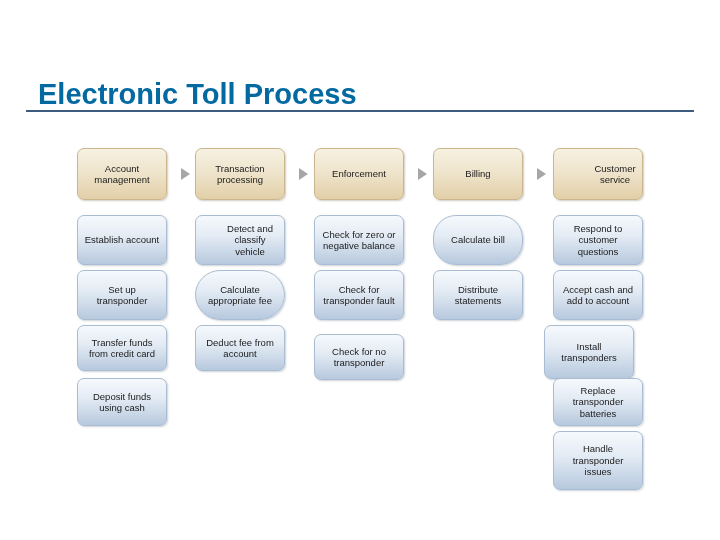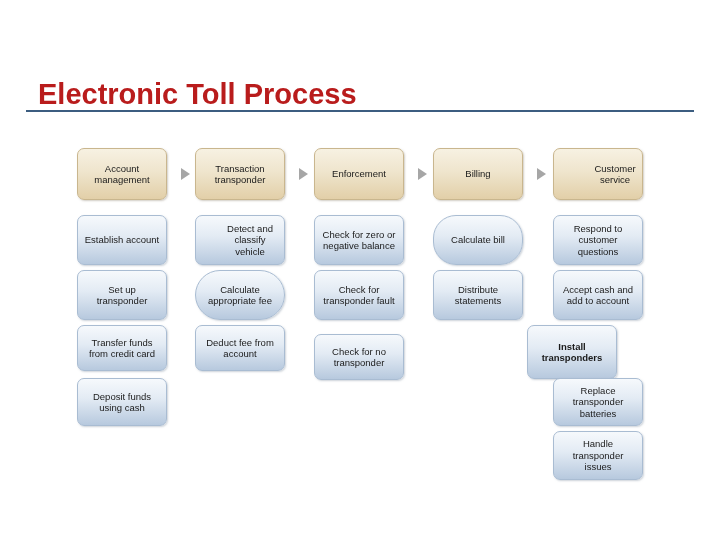--- a/index.html
+++ b/index.html
@@ -15,21 +15,21 @@
     position: relative;
   }
 
   
   #slide-title {
     position: absolute;
     left: 38px;
     top: 78px;
     font-size: 29px;
     font-weight: bold;
-    color: #b91c1c;
+    color: #0369a1;
     letter-spacing: 0px;
     white-space: nowrap;
   }
   #title-rule {
     position: absolute;
     left: 26px;
     top: 110px;
     width: 668px;
     height: 2px;
     background: #3c5d80;
@@ -95,39 +95,39 @@
 <div id="slide-title">Electronic Toll Process</div>
 <div id="title-rule"></div>
 
 <div id="diagram">
     <div class="box box-tan" style="left: 77px; top: 148px; height: 52px;">Account management</div>
     <div class="arrow" style="left: 181px; top: 168px;"></div>
     <div class="box box-blue" style="left: 77px; top: 215px; height: 50px;">Establish account</div>
     <div class="box box-blue" style="left: 77px; top: 270px; height: 50px;">Set up transponder</div>
     <div class="box box-blue" style="left: 77px; top: 325px; height: 46px;">Transfer funds from credit card</div>
     <div class="box box-blue" style="left: 77px; top: 378px; height: 48px;">Deposit funds using cash</div>
-    <div class="box box-tan" style="left: 195px; top: 148px; height: 52px;">Transaction transponder</div>
+    <div class="box box-tan" style="left: 195px; top: 148px; height: 52px;">Transaction processing</div>
     <div class="arrow" style="left: 299px; top: 168px;"></div>
     <div class="box box-blue" style="left: 195px; top: 215px; height: 50px; padding-left: 24px;">Detect and classify vehicle</div>
     <div class="box box-blue" style="left: 195px; top: 270px; height: 50px; border-radius: 25px;">Calculate appropriate fee</div>
     <div class="box box-blue" style="left: 195px; top: 325px; height: 46px;">Deduct fee from account</div>
     <div class="box box-tan" style="left: 314px; top: 148px; height: 52px;">Enforcement</div>
     <div class="arrow" style="left: 418px; top: 168px;"></div>
     <div class="box box-blue" style="left: 314px; top: 215px; height: 50px;">Check for zero or negative balance</div>
     <div class="box box-blue" style="left: 314px; top: 270px; height: 50px;">Check for transponder fault</div>
     <div class="box box-blue" style="left: 314px; top: 334px; height: 46px;">Check for no transponder</div>
     <div class="box box-tan" style="left: 433px; top: 148px; height: 52px;">Billing</div>
     <div class="arrow" style="left: 537px; top: 168px;"></div>
     <div class="box box-blue" style="left: 433px; top: 215px; height: 50px; border-radius: 23px;">Calculate bill</div>
     <div class="box box-blue" style="left: 433px; top: 270px; height: 50px;">Distribute statements</div>
     <div class="box box-tan" style="left: 553px; top: 148px; height: 52px; padding-left: 38px;">Customer service</div>
     <div class="box box-blue" style="left: 553px; top: 215px; height: 50px;">Respond to customer questions</div>
     <div class="box box-blue" style="left: 553px; top: 270px; height: 50px;">Accept cash and add to account</div>
-    <div class="box box-blue" style="left: 527px; top: 325px; height: 54px; font-weight: bold;">Install transponders</div>
+    <div class="box box-blue" style="left: 544px; top: 325px; height: 54px;">Install transponders</div>
     <div class="box box-blue" style="left: 553px; top: 378px; height: 48px;">Replace transponder batteries</div>
-    <div class="box box-blue" style="left: 553px; top: 431px; height: 49px;">Handle transponder issues</div>
+    <div class="box box-blue" style="left: 553px; top: 431px; height: 59px;">Handle transponder issues</div>
   </div>
 
 <div id="footer">
   
   
   
 </div>
 
 </body></html>

